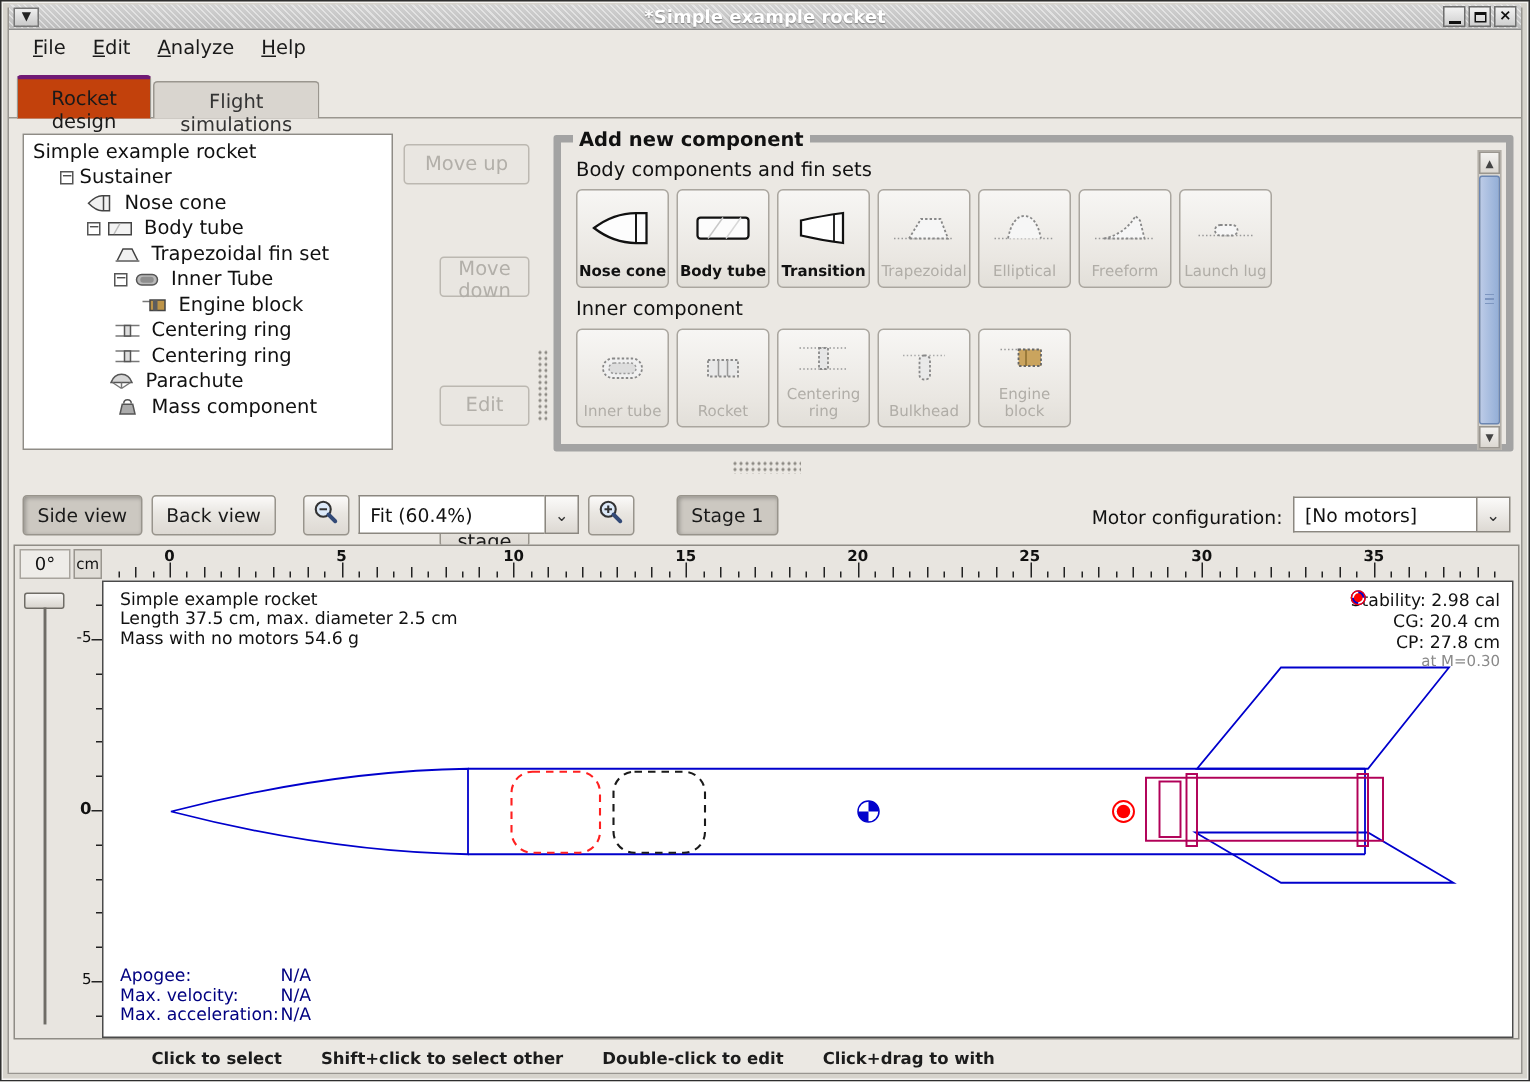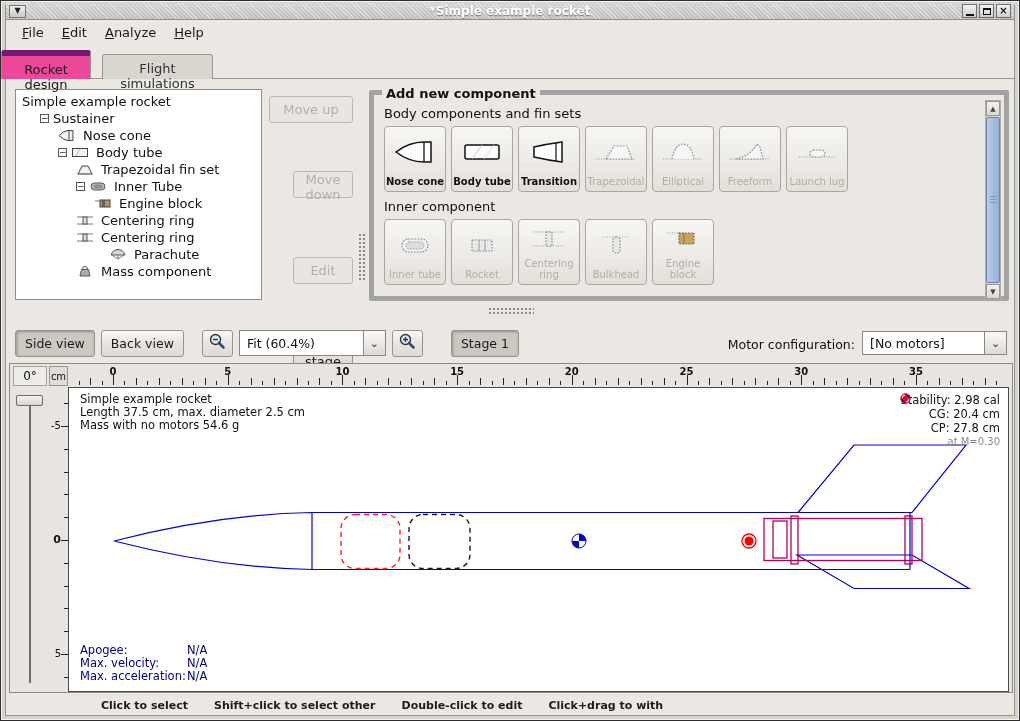--- a/index.html
+++ b/index.html
@@ -53,22 +53,22 @@
   .menu-item::first-letter{ text-decoration:underline; }
 
   
   .tabline{ position:absolute; left:5px; right:5px; top:77px; height:1px; background:#9a968f; }
   .tab{
     position:absolute; font-size:13px; color:#1a1a1a; text-align:center;
     border:1px solid #9a968f; border-bottom:none;
     border-radius:3px 3px 0 0; padding-top:6px; cursor:default;
   }
   .tab.active{
-    left:0; top:49px; width:90px; height:29px; z-index:3;
-    background:#ec4899; border-top:6px solid #701a75;
+    left:10px; top:49px; width:90px; height:29px; z-index:3;
+    background:#c2410c; border-top:3px solid #701a75;
   }
   .tab.inactive{
     left:101px; top:53px; width:111px; height:25px; z-index:1;
     background:#d9d5cf; color:#333;
   }
 
   
   .tree-panel{
     position:absolute; left:14px; top:88px; width:247px; height:211px;
     background:#ffffff; border:1px solid #8f8c86; overflow:hidden; padding-top:3px;
@@ -320,21 +320,21 @@
       <div class="tree-row" style="padding-left: 60px;">
         <span class="t-icon">
           <svg width="18" height="13" viewBox="0 0 18 13">
             <line x1="1" y1="3" x2="17" y2="3" stroke="#777"></line>
             <line x1="1" y1="10" x2="17" y2="10" stroke="#777"></line>
             <rect x="7" y="3" width="4" height="7" fill="#ddd" stroke="#555"></rect>
           </svg>
         </span>
         <span>Centering ring</span>
       </div>
-      <div class="tree-row" style="padding-left: 93px;">
+      <div class="tree-row" style="padding-left: 56px;">
         <span class="t-icon">
           <svg width="18" height="13" viewBox="0 0 18 13">
             <path d="M2 7 Q4 1.5 9 1.5 Q14 1.5 16 7 Z" fill="#d6d6d6" stroke="#555"></path>
             <path d="M3 7 L9 11 M9 7 L9 11 M15 7 L9 11" stroke="#777" fill="none"></path>
           </svg>
         </span>
         <span>Parachute</span>
       </div>
       <div class="tree-row" style="padding-left: 60px;">
         <span class="t-icon">

